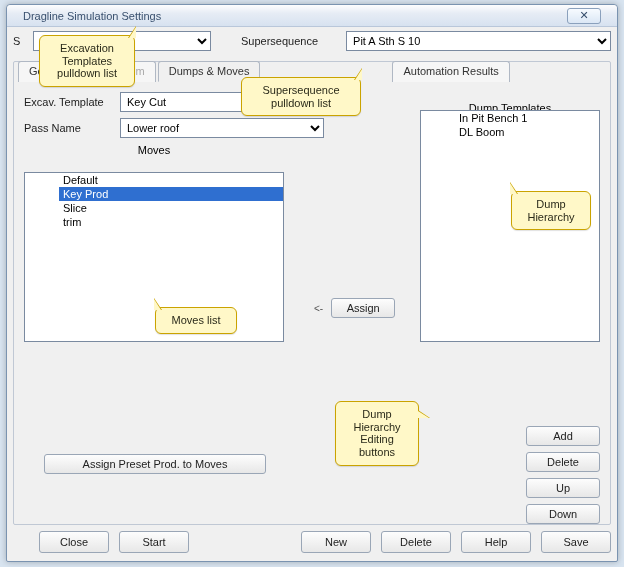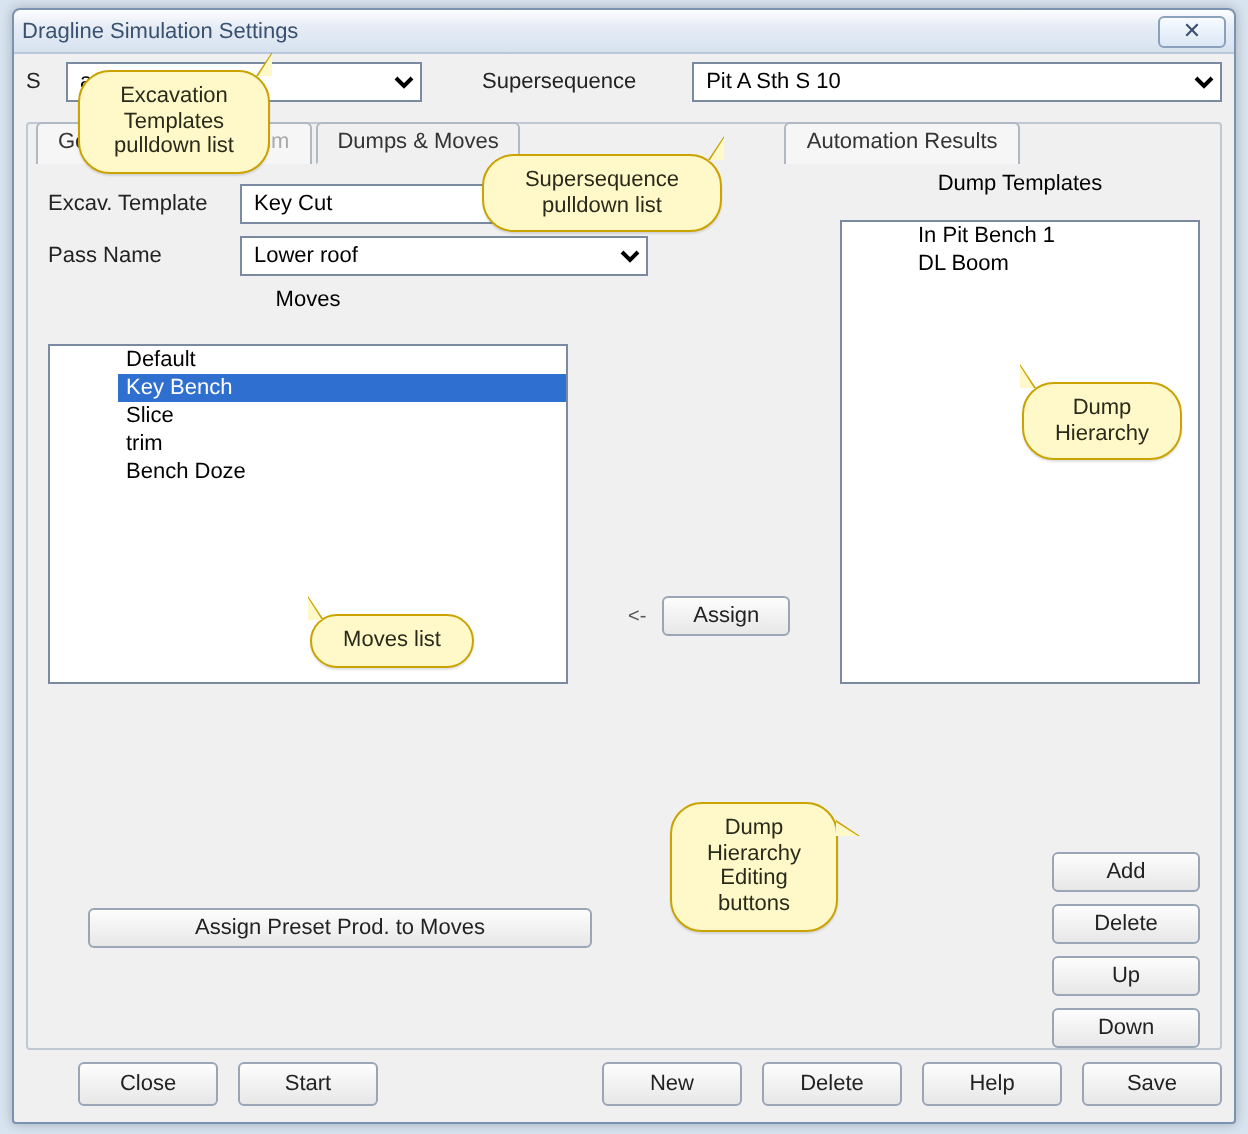--- a/index.html
+++ b/index.html
@@ -1,18 +1,18 @@
 <!DOCTYPE html>
 <html><head>
 <meta charset="utf-8">
 <style>
   * { box-sizing: border-box; font-family: "Segoe UI", Tahoma, sans-serif; font-size: 11px; }
   body { margin: 0; background: #d8e4f0; width: 624px; height: 567px; overflow: hidden; position: relative; }
   .window { position: absolute; left: 6px; top: 4px; width: 612px; height: 558px; background: #f0f0f0; border: 1px solid #7a93b0; border-radius: 4px 4px 2px 2px; box-shadow: 0 0 6px rgba(0,0,0,.25); }
-  .titlebar { height: 22px; background: linear-gradient(#fdfdfe,#e6ecf5 40%,#d7e2f0); border-bottom: 1px solid #b9c7da; border-radius: 4px 4px 0 0; display:flex; align-items:center; padding:0 4px; }
+  .titlebar { height: 22px; background: linear-gradient(#fdfdfe,#e6ecf5 40%,#d7e2f0); border-bottom: 1px solid #b9c7da; border-radius: 4px 4px 0 0; display:flex; align-items:center; padding:0 16px; }
   .titlebar span { color:#39506e; }
   .titlebar .spacer{flex:1}
   .close-btn { width:34px; height:16px; border:1px solid #8aa0bc; border-radius:3px; background:linear-gradient(#f7fbff,#dbe7f5); display:flex; align-items:center; justify-content:center; color:#5a6f8c; font-size:10px;}
   .content { position:absolute; left:6px; right:6px; top:26px; bottom:36px; }
   .row { display:flex; align-items:center; gap:6px; }
   .lbl { color:#222; }
   select.combo, .combo { height:20px; border:1px solid #7a8aa0; background:#fff; font-size:11px; padding:1px 2px; }
   .combo-wide { width:178px; }
   .combo-ss { width:190px; }
 
@@ -37,28 +37,28 @@
   .btn { height:22px; min-width:64px; padding:4px 10px; border:1px solid #9aa6b6; border-radius:3px; background:linear-gradient(#fdfdfd,#e7e7e7); color:#222; display:inline-flex; align-items:center; justify-content:center; }
   .btn.small { height:20px; }
 
   .assign-wrap { position:absolute; left:300px; top:216px; display:flex; align-items:center; gap:8px; }
   .pointer { color:#555; font-size:10px; }
 
   .right-buttons { position:absolute; right:10px; top:344px; display:flex; flex-direction:column; gap:6px; width:74px; }
   .right-buttons .btn { width:100%; }
 
   .assign-preset { position:absolute; left:30px; top:372px; }
-  .assign-preset .btn { width:252px;text-align:center; }
+  .assign-preset .btn { width:222px;text-align:center; }
 
   .bottom-bar { position:absolute; left:6px; right:6px; bottom:8px; display:flex; gap:10px; align-items:center;margin-left:26px; }
   .bottom-bar .gap { flex:1; }
   .bottom-bar .btn { width:70px; }
 
   
-  .callout { position:absolute; background:#fff8c8; border:1px solid #caa300; border-radius:16px; padding:6px 10px; text-align:center; color:#2a2a1a; box-shadow:0 1px 1px rgba(0,0,0,.12); z-index:5; line-height:1.15; }
+  .callout { position:absolute; background:#fff8c8; border:1px solid #caa300; border-radius:6px; padding:6px 10px; text-align:center; color:#2a2a1a; box-shadow:0 1px 1px rgba(0,0,0,.12); z-index:5; line-height:1.15; }
   .tail { position:absolute; width:0; height:0; }
   .tail.tr { border-left:8px solid transparent; border-right:0 solid transparent; border-bottom:12px solid #caa300; right:-2px; top:-10px; }
   .tail.tr::after { content:""; position:absolute; left:-7px; top:1px; border-left:7px solid transparent; border-bottom:11px solid #fff8c8; }
   .tail.tl { border-right:8px solid transparent; border-left:0 solid transparent; border-bottom:12px solid #caa300; left:-2px; top:-10px; }
   .tail.tl::after { content:""; position:absolute; left:0; top:1px; border-right:7px solid transparent; border-bottom:11px solid #fff8c8; }
   .tail.rt { border-top:8px solid transparent; border-bottom:0 solid transparent; border-left:12px solid #caa300; right:-12px; top:8px; }
   .tail.rt::after { content:""; position:absolute; right:1px; top:-7px; border-top:7px solid transparent; border-left:11px solid #fff8c8; }
 </style>
 </head>
 <body>
@@ -103,28 +103,27 @@
           </select>
         </div>
         <div class="form-row">
           <span class="lbl">Pass Name</span>
           <select class="combo" style="width:204px">
             <option>Lower roof</option>
           </select>
         </div>
         <div class="section-title" style="width:260px">Moves</div>
 
-        <div class="section-title" style="position:absolute; right:10px; top:0; width:180px">Dump Templates</div>
+        <div class="section-title" style="position:absolute; right:10px; top:16px; width:180px">Dump Templates</div>
 
         <div class="listbox moves-list">
           <div class="li">Default</div>
-          <div class="li sel">Key Bench</div>
+          <div class="li sel">Key Prod</div>
           <div class="li">Slice</div>
           <div class="li">trim</div>
-          <div class="li">Bench Doze</div>
         </div>
 
         <div class="listbox dump-list">
           <div class="li">In Pit Bench 1</div>
           <div class="li">DL Boom</div>
         </div>
 
         <div class="assign-wrap">
           <span class="pointer">&lt;-</span>
           <button class="btn small">Assign</button>

